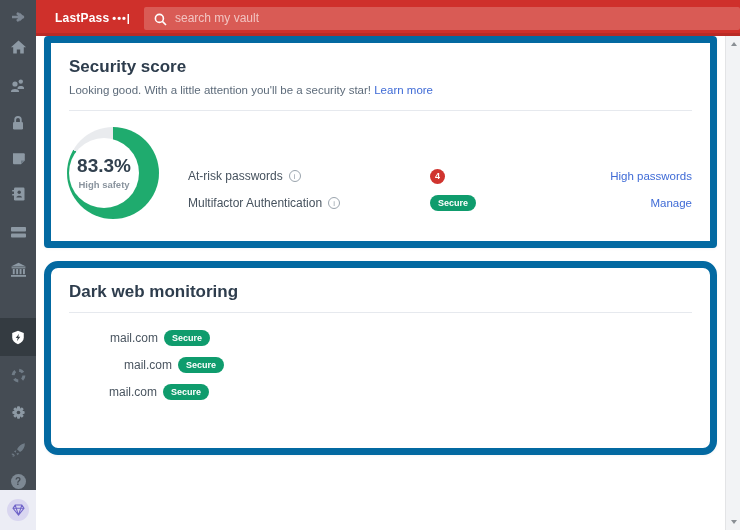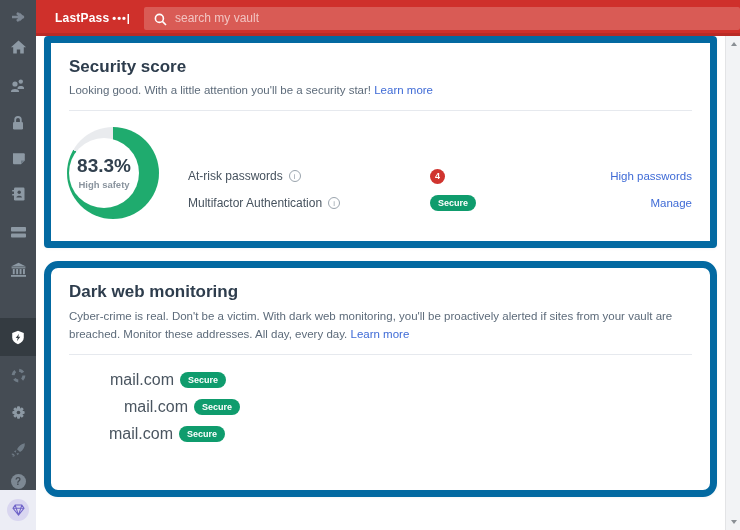--- a/index.html
+++ b/index.html
@@ -65,21 +65,21 @@
   .badge-count { min-width:15px; height:15px; padding:0 3px; border-radius:8px; background:#d0342f; color:#fff;
                  font-size:9px; font-weight:700; display:inline-flex; align-items:center; justify-content:center; }
   .pill { background:#0f9c6d; color:#fff; font-size:9px; font-weight:700; padding:3px 8px; border-radius:9px; white-space:nowrap; }
   .srow-link { margin-left:auto; font-size:12px; }
 
   
   .dw-inner { padding:14px 18px 42px 18px; }
   .dw-desc { font-size:11.5px; color:#5d6b7a; line-height:1.6; margin-bottom:8px; max-width:640px; }
   .monitors { margin-top:12px; }
   .mrow { display:flex; align-items:center; height:27px; }
-  .mrow .maddr { font-size:16px; color:#4a5560; }
+  .mrow .maddr { font-size:12px; color:#4a5560; }
   .mrow .pill { margin-left:6px; }
   .indent-0 { padding-left:41px; }
   .indent-1 { padding-left:55px; }
   .indent-2 { padding-left:40px; }
 </style>
 </head>
 <body>
 
 <div class="app">
 
@@ -241,24 +241,20 @@
               <span class="pill">Secure</span>
               <a class="link srow-link">Manage</a>
             </div>
           </div>
         </div>
       </div>
 
       <div class="card">
         <div class="dw-inner">
           <h2>Dark web monitoring</h2>
-          <div class="card-sub dw-desc">
-            <span>Cyber-crime is real. Don't be a victim. With dark web monitoring, you'll be proactively alerted if sites from your vault are breached. Monitor these addresses. All day, every day.</span>
-            <a class="link">Learn more</a>
-          </div>
           <div class="divider"></div>
           <div class="monitors">
             <div class="mrow indent-0">
               <span class="maddr">mail.com</span>
               <span class="pill">Secure</span>
             </div>
             <div class="mrow indent-1">
               <span class="maddr">mail.com</span>
               <span class="pill">Secure</span>
             </div>

